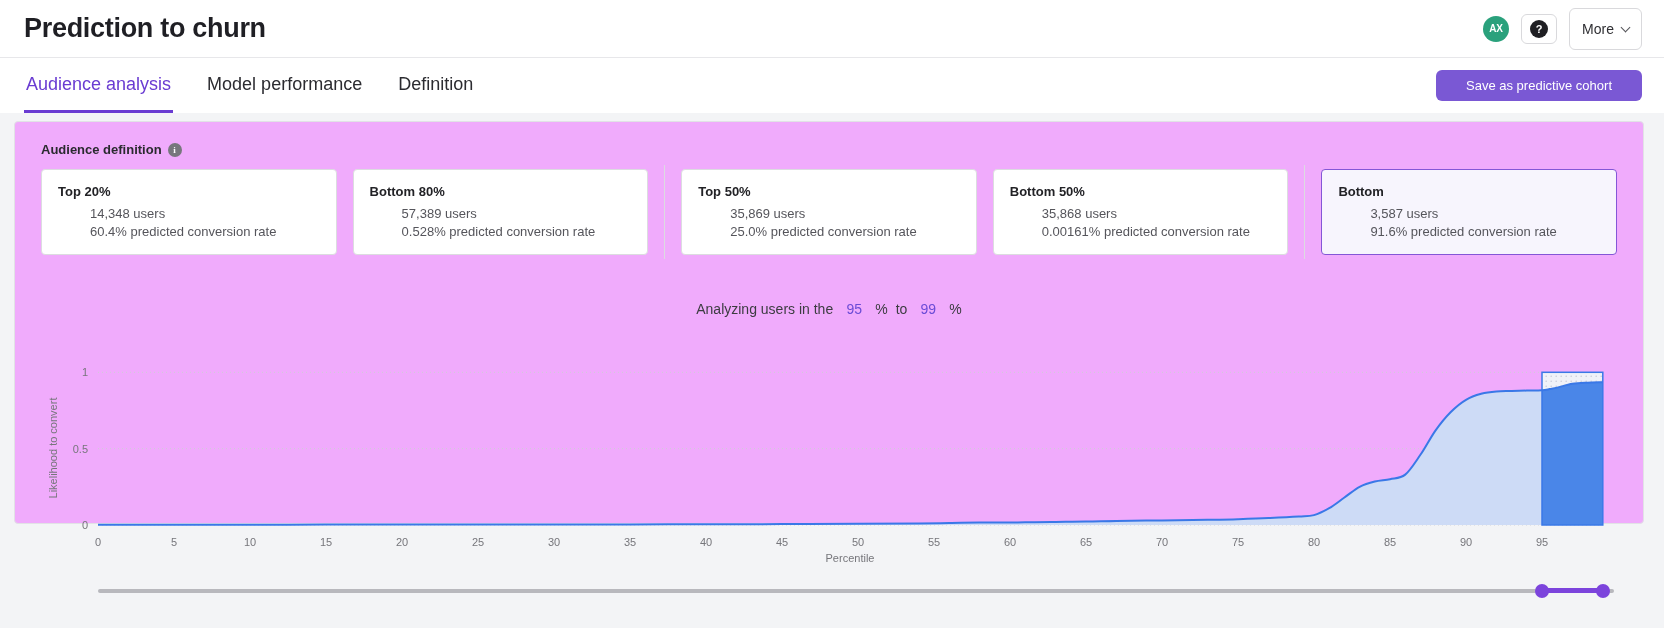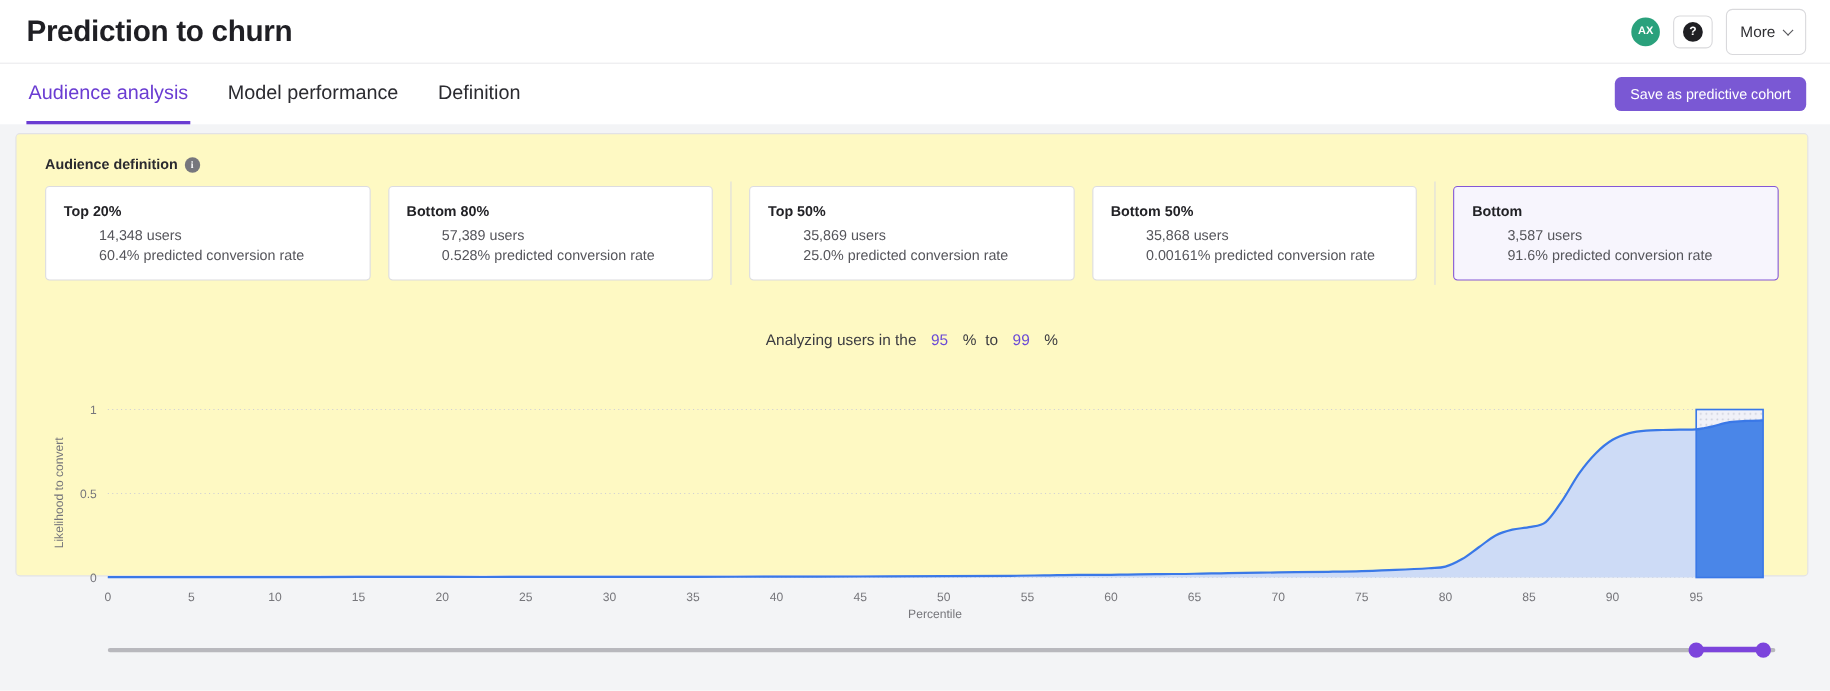--- a/index.html
+++ b/index.html
@@ -24,24 +24,24 @@
              transform:rotate(45deg); margin-top:-3px; }
 
   
   .tabbar { height:55px; background:#fff; display:flex; align-items:center;
             justify-content:space-between; padding:0 22px 0 24px; }
   .tabs { display:flex; gap:32px; height:100%; }
   .tab { display:flex; align-items:center; font-size:18px; color:#2b2b30; cursor:pointer;
          border-bottom:3px solid transparent; padding:0 2px; }
   .tab.active { color:#6a3cd2; border-bottom-color:#6a3cd2; font-weight:normal; }
   .save-btn { background:#7a58d4; color:#fff; font-size:13px; border:none; border-radius:6px;
-              padding:8px 14px; cursor:pointer; }
-
-  
-  .panel { background:#fef9c3; border:1px solid #e2e2e6; border-radius:4px;
+              padding:8px 30px; cursor:pointer; }
+
+  
+  .panel { background:#f0abfc; border:1px solid #e2e2e6; border-radius:4px;
            margin:8px 20px 12px 14px; height:403px; position:relative; }
   .section-label-row { display:flex; align-items:center; gap:6px; padding:20px 0 0 26px; }
   .section-label { font-size:13px; font-weight:bold; color:#2a2a2f; }
   .info-icon { width:14px; height:14px; border-radius:50%; background:#77777d; color:#fff;
                font-size:9px; font-weight:bold; display:flex; align-items:center; justify-content:center;
                font-family:"Liberation Serif", serif; cursor:pointer; }
 
   .cards-row { display:flex; align-items:stretch; margin:12px 26px 0 26px; gap:16px; }
   .aud-card { flex:1; background:#fff; border:1px solid #dcdce0; border-radius:4px;
               padding:14px 16px; cursor:pointer; }

